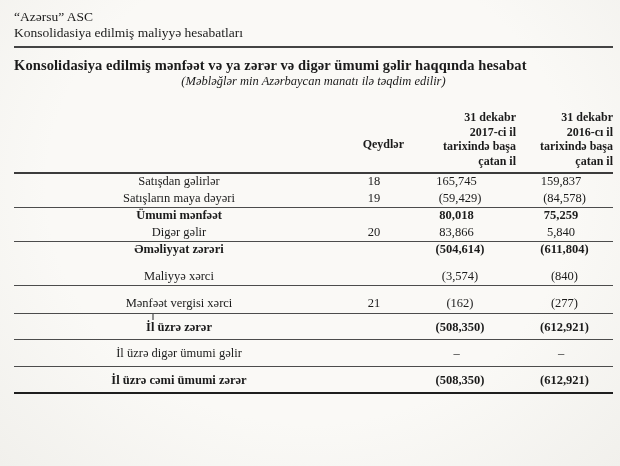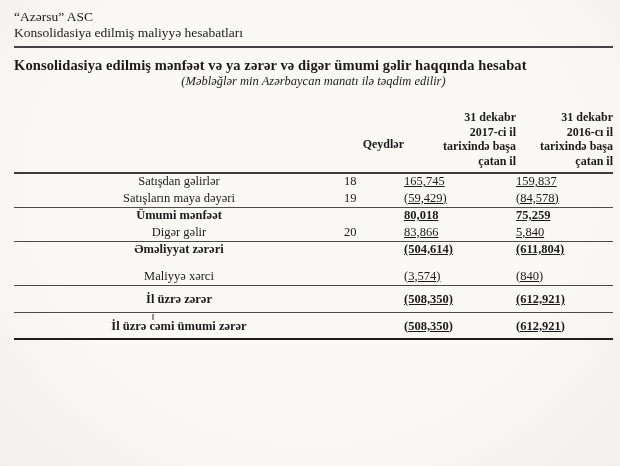--- a/index.html
+++ b/index.html
@@ -63,22 +63,22 @@
     vertical-align: bottom;
     border-bottom: 2px solid #3c3c3c;
     padding: 0 0 4px 0;
     white-space: pre-line;
   }
   thead th.h-note { text-align: right; padding-bottom: 21px; }
   thead th.h-val  { text-align: right; }
 
   td { vertical-align: bottom; padding: 0; }
   td.c-label { text-align: center; }
-  td.c-note  { text-align: left; }
-  td.c-val   { text-align: left; text-decoration: underline; }
+  td.c-note  { text-align: center; }
+  td.c-val   { text-align: center; }
   td.c-val.no-paren { padding-right: 7px; }
 
   tr.em td { font-weight: bold; }
   tr.rule-single td { border-bottom: 1px solid #4c4c4c; }
   tr.rule-thick  td { border-bottom: 2px solid #1e1e1e; }
   tr.gap td  { padding-top: 10px; }
   tr.tall td { padding-top: 6px; padding-bottom: 4px; }
 
   tbody td { padding-bottom: 1px; }
 
@@ -151,25 +151,37 @@
       <td class="c-note"></td>
       <td class="c-val">(504,614)</td>
       <td class="c-val">(611,804)</td>
     </tr>
         <tr class="rule-single gap">
       <td class="c-label">Maliyyə xərci</td>
       <td class="c-note"></td>
       <td class="c-val">(3,574)</td>
       <td class="c-val">(840)</td>
     </tr>
+        <tr class="rule-single gap">
+      <td class="c-label">Mənfəət vergisi xərci</td>
+      <td class="c-note">21</td>
+      <td class="c-val">(162)</td>
+      <td class="c-val">(277)</td>
+    </tr>
         <tr class="em rule-single tall">
       <td class="c-label">İl üzrə zərər</td>
       <td class="c-note"></td>
       <td class="c-val">(508,350)</td>
       <td class="c-val">(612,921)</td>
+    </tr>
+        <tr class="rule-single tall">
+      <td class="c-label">İl üzrə digər ümumi gəlir</td>
+      <td class="c-note"></td>
+      <td class="c-val no-paren">–</td>
+      <td class="c-val no-paren">–</td>
     </tr>
         <tr class="em rule-thick tall">
       <td class="c-label">İl üzrə cəmi ümumi zərər</td>
       <td class="c-note"></td>
       <td class="c-val">(508,350)</td>
       <td class="c-val">(612,921)</td>
     </tr>
       </tbody>
   </table>
 

